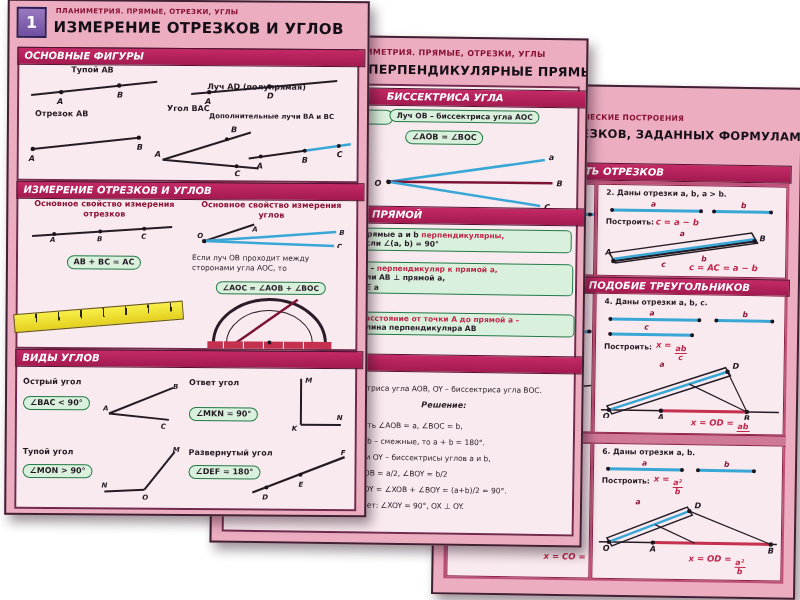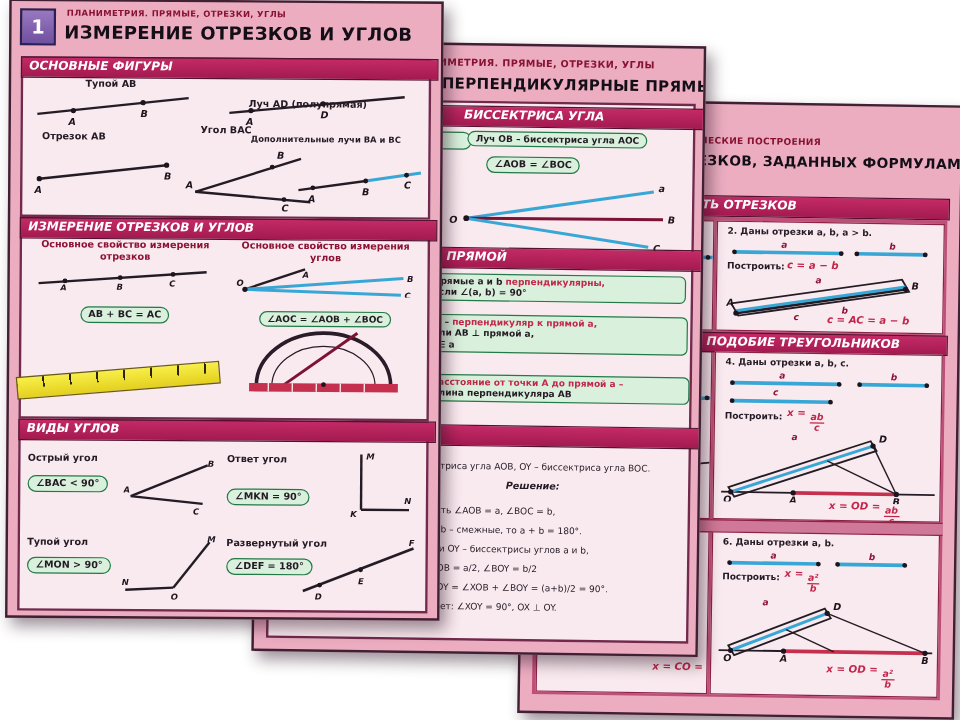--- a/index.html
+++ b/index.html
@@ -340,20 +340,21 @@
         <svg width="152" height="26" style="margin:1px 0 0 6px;">
           <line x1="8" y1="20" x2="58" y2="3" stroke="#241c24" stroke-width="2"></line>
           <line x1="8" y1="20" x2="140" y2="10" stroke="#39a7d6" stroke-width="2.5"></line>
           <line x1="8" y1="20" x2="138" y2="24" stroke="#39a7d6" stroke-width="2.5"></line>
           <circle cx="8" cy="20" r="2.2" fill="#1d141d"></circle>
           <text x="56" y="10" style="font-size:7px;">A</text>
           <text x="143" y="13" style="font-size:7px;">B</text>
           <text x="141" y="27" style="font-size:7px;">C</text>
           <text x="1" y="17" style="font-size:7px;">O</text>
         </svg>
+        <div class="cond" style="margin:2px 2px 0 2px;">Если луч OB проходит между сторонами угла AOC, то</div>
         <div style="text-align:center;margin-top:2px;"><span class="pill inline" style="font-size:7.5px;">∠AOC = ∠AOB + ∠BOC</span></div>
         <svg width="152" height="54" style="margin:1px 0 0 4px;">
           <path d="M20 48 A56 44 0 0 1 132 48" fill="none" stroke="#2a1c28" stroke-width="3"></path>
           <path d="M33 48 A43 33 0 0 1 119 48" fill="none" stroke="#2a1c28" stroke-width="1"></path>
           <line x1="42" y1="48" x2="104" y2="4" stroke="#7c1335" stroke-width="2.5"></line>
           <rect x="14" y="46" width="124" height="7" fill="#c5304f"></rect>
           <line x1="30" y1="46" x2="30" y2="53" stroke="#fff" stroke-width="1"></line>
           <line x1="50" y1="46" x2="50" y2="53" stroke="#fff" stroke-width="1"></line>
           <line x1="70" y1="46" x2="70" y2="53" stroke="#fff" stroke-width="1"></line>
           <line x1="90" y1="46" x2="90" y2="53" stroke="#fff" stroke-width="1"></line>

